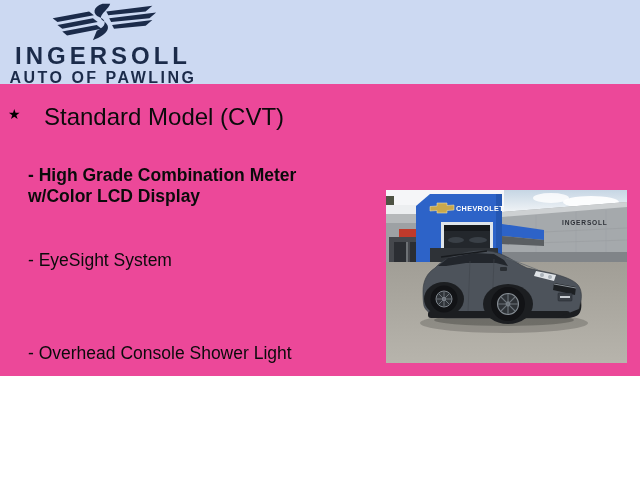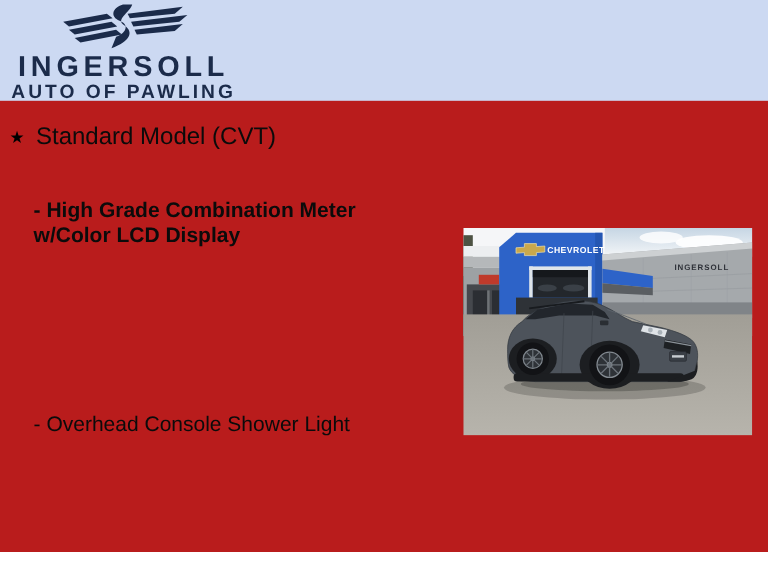--- a/index.html
+++ b/index.html
@@ -1,38 +1,38 @@
 <!DOCTYPE html>
 <html><head>
 <meta charset="utf-8">
 <style>
   html,body{margin:0;padding:0;background:#ffffff;}
   #screen{
-    position:relative;width:640px;height:460px;overflow:hidden;background:#b91c1c;
+    position:relative;width:640px;height:376px;overflow:hidden;background:#ec4899;
     font-family:"Liberation Sans","DejaVu Sans",sans-serif;
   }
   
   .header{position:absolute;left:0;top:0;width:640px;height:84px;background:#ccd9f2;}
   .logo{position:absolute;left:0;top:0;width:200px;height:84px;}
   .logo-mark{position:absolute;left:45px;top:2px;width:115px;height:40px;}
   .logo-name{
     position:absolute;left:8px;top:42px;width:190px;text-align:center;
     font-size:24px;font-weight:600;letter-spacing:4px;color:#1b2b4a;white-space:nowrap;
   }
   .logo-tagline{
     position:absolute;left:8px;top:69px;width:190px;text-align:center;
     font-size:16px;font-weight:700;letter-spacing:2.5px;color:#1b2b4a;white-space:nowrap;
   }
   .page-title{
     position:absolute;left:330px;top:24px;margin:0;
     font-size:30px;font-weight:700;color:#0a0a0a;letter-spacing:-0.3px;white-space:nowrap;
   }
   
   .model-star{position:absolute;left:8px;top:106px;font-size:14px;color:#000;}
-  .model-label{position:absolute;left:30px;top:103px;font-size:20px;color:#0b0b0b;white-space:nowrap;}
+  .model-label{position:absolute;left:44px;top:103px;font-size:24px;color:#0b0b0b;white-space:nowrap;}
   .feature{position:absolute;left:28px;font-size:17.5px;line-height:21px;color:#0b0b0b;}
   .f0{top:165px;width:292px;font-weight:bold;}
   .f1{top:250px;white-space:nowrap;}
   .f2{top:331px;white-space:nowrap;margin-top:12px;}
   .f3{top:376px;white-space:nowrap;}
   .f4{top:438px;white-space:nowrap;}
   
   .photo{position:absolute;left:386px;top:190px;width:241px;height:173px;overflow:hidden;}
   .photo svg{display:block;}
 </style>
@@ -59,20 +59,21 @@
       </svg>
       <div class="logo-name">INGERSOLL</div>
       <div class="logo-tagline">AUTO OF PAWLING</div>
     </div>
   </div>
 
   <span class="model-star">★</span>
   <span class="model-label">Standard Model (CVT)</span>
 
   <div class="feature f0">- High Grade Combination Meter w/Color LCD Display</div>
+  <div class="feature f1">- EyeSight System</div>
   <div class="feature f2">- Overhead Console Shower Light</div>
 
   <div class="photo">
     <svg width="241" height="173" viewBox="0 0 241 173" xmlns="http://www.w3.org/2000/svg" role="img">
       <defs>
         <linearGradient id="groundG" x1="0" y1="0" x2="0" y2="1">
           <stop offset="0" stop-color="#a19e96"></stop>
           <stop offset="1" stop-color="#b7b4ac"></stop>
         </linearGradient>
         <linearGradient id="skyG" x1="0" y1="0" x2="0" y2="1">

